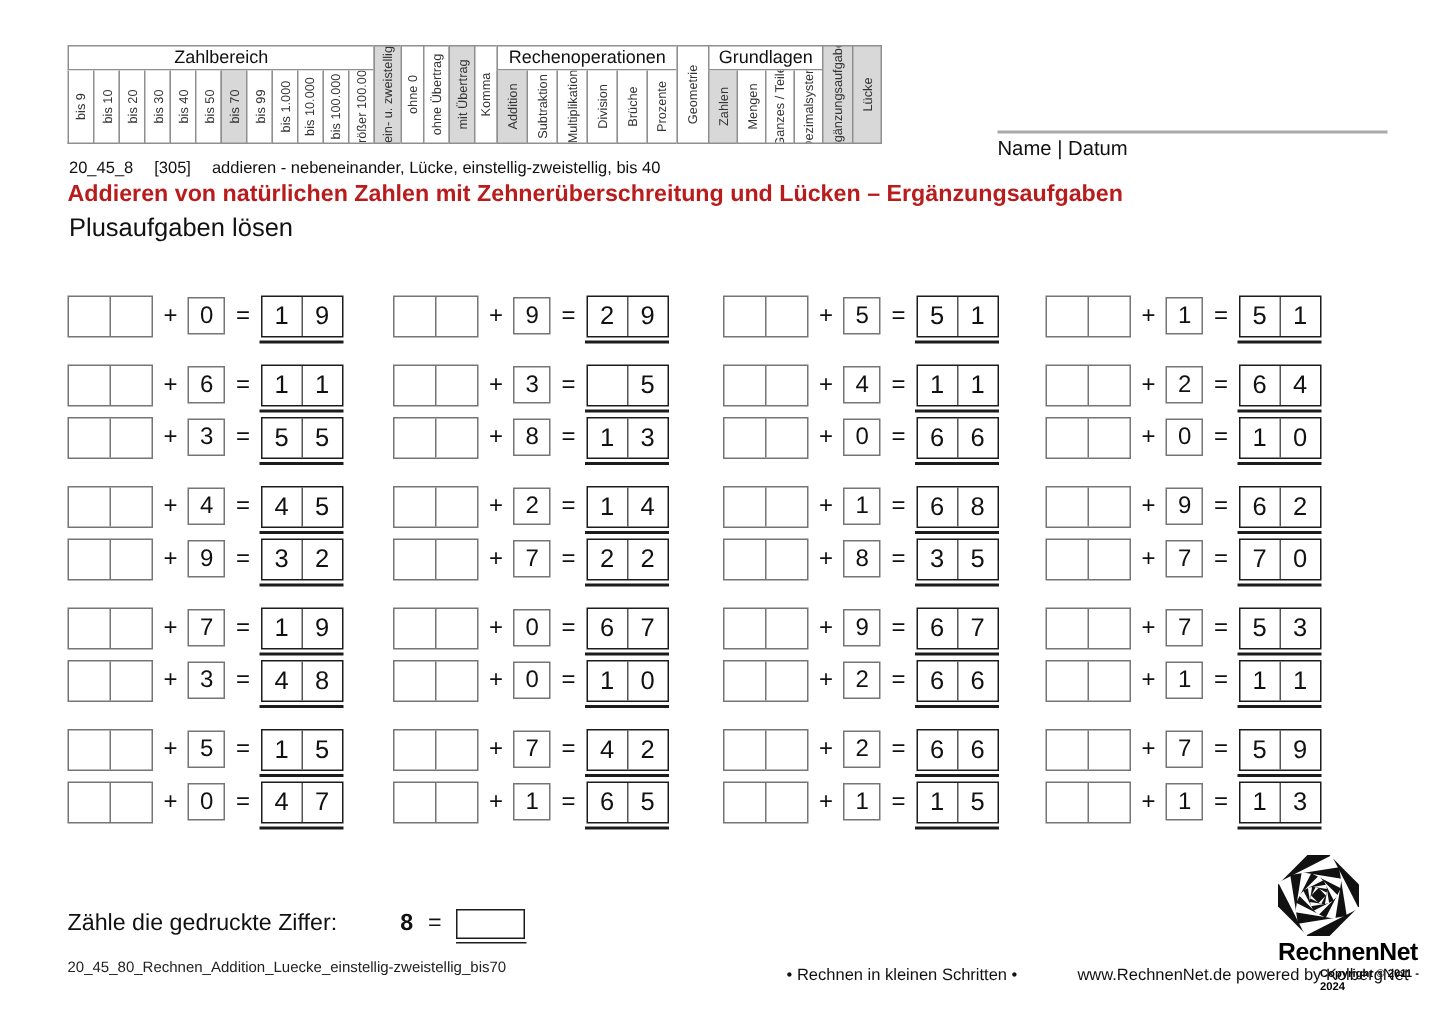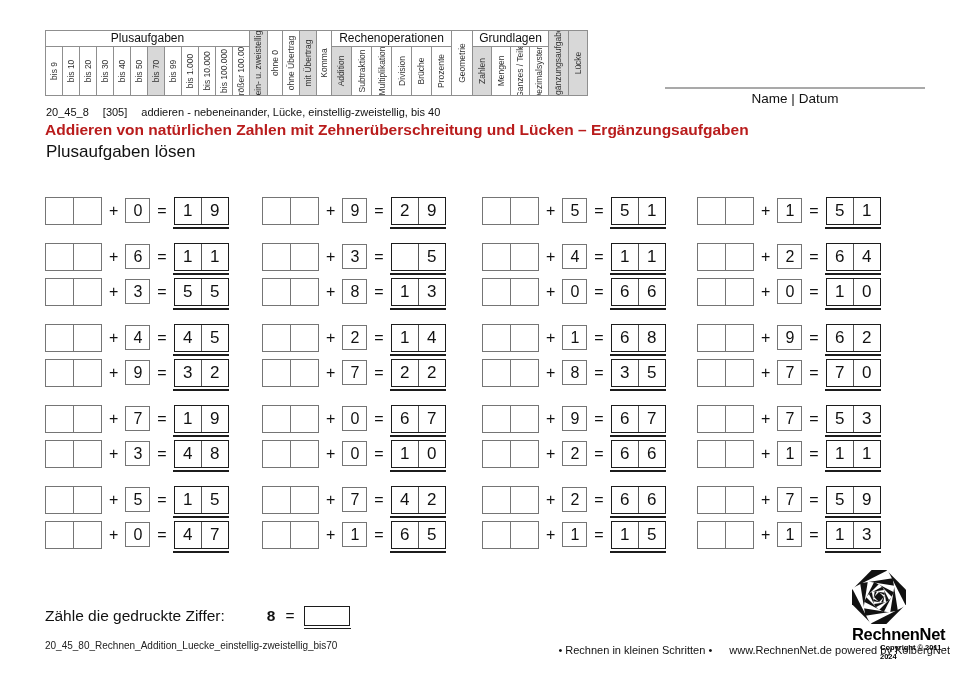--- a/index.html
+++ b/index.html
@@ -14,21 +14,21 @@
   .mx-group { display:flex; flex-direction:column; }
   .mx-title { border:1px solid #8f8f8f; height:17px; font-size:12px; line-height:15px; text-align:center; color:#111; background:#fff; white-space:nowrap; overflow:hidden; }
   .mx-row { display:flex; flex:1; }
   .mx-row > .mx-cell { border:1px solid #8f8f8f; border-top:none; margin-left:-1px; display:flex; align-items:center; justify-content:center; overflow:hidden; background:#fff; }
   .mx-row > .mx-cell:first-child { margin-left:0; }
   .hl { background:#d8d8d8 !important; }
   .rot { transform:rotate(-90deg); white-space:nowrap; font-size:8.5px; color:#333; }
 
   
   .nameline { position:absolute; left:665px; top:87px; width:260px; height:2px; background:#a9a9a9; }
-  .namelabel { position:absolute; left:665px; top:91px; width:260px; text-align:center; font-size:13.5px; color:#111; }
+  .namelabel { position:absolute; left:665px; top:91px; width:260px; text-align:left; font-size:13.5px; color:#111; }
 
   
   .meta { position:absolute; left:46px; top:106px; font-size:11px; color:#111; }
   .meta span { margin-right:14px; }
   .title { position:absolute; left:45px; top:121px; font-size:15.5px; font-weight:bold; color:#b91c1c; white-space:nowrap; }
   .subtitle { position:absolute; left:46px; top:142px; font-size:17px; color:#111; }
 
   
   #problems { position:absolute; left:0; top:196px; }
   .prob-col { position:absolute; top:0; }
@@ -47,33 +47,33 @@
 
   
   .bottomtask { position:absolute; left:45px; top:606px; display:flex; align-items:center; font-size:15.5px; color:#111; }
   .btdigit { font-weight:bold; margin-left:42px; }
   .bteq { margin:0 10px; }
   .btbox { width:46px; height:20px; border:1.4px solid #1c1c1c; position:relative; background:#fff; }
   .btbox::after { content:''; position:absolute; left:-1.4px; right:-1.4px; bottom:-4px; height:1.4px; background:#1c1c1c; }
 
   
   .filefoot { position:absolute; left:45px; top:640px; font-size:10px; color:#222; }
-  .fright { position:absolute; right:13px; top:644px; display:flex; gap:17px; font-size:11px; color:#111; white-space:nowrap; }
+  .fright { position:absolute; right:24px; top:644px; display:flex; gap:40px; font-size:11px; color:#111; white-space:nowrap; }
 
   
   .logo { position:absolute; left:852px; top:570px; width:100px; }
   .logoname { font-weight:bold; font-size:16.5px; letter-spacing:-0.3px; line-height:1; margin-top:-2px; color:#000; }
   .logocopy { font-size:7.5px; font-weight:bold; line-height:1.3; color:#000;margin-left:28px; }
 </style>
 </head>
 <body>
 
 <div class="matrix" id="matrix">
     <div class="mx-group">
-      <div class="mx-title">Plusaufgaben</div>
+      <div class="mx-title">Zahlbereich</div>
       <div class="mx-row">
         <div class="mx-cell" style="width: 18px;">
           <span class="rot">bis 9</span>
         </div>
         <div class="mx-cell" style="width: 18px;">
           <span class="rot">bis 10</span>
         </div>
         <div class="mx-cell" style="width: 18px;">
           <span class="rot">bis 20</span>
         </div>

